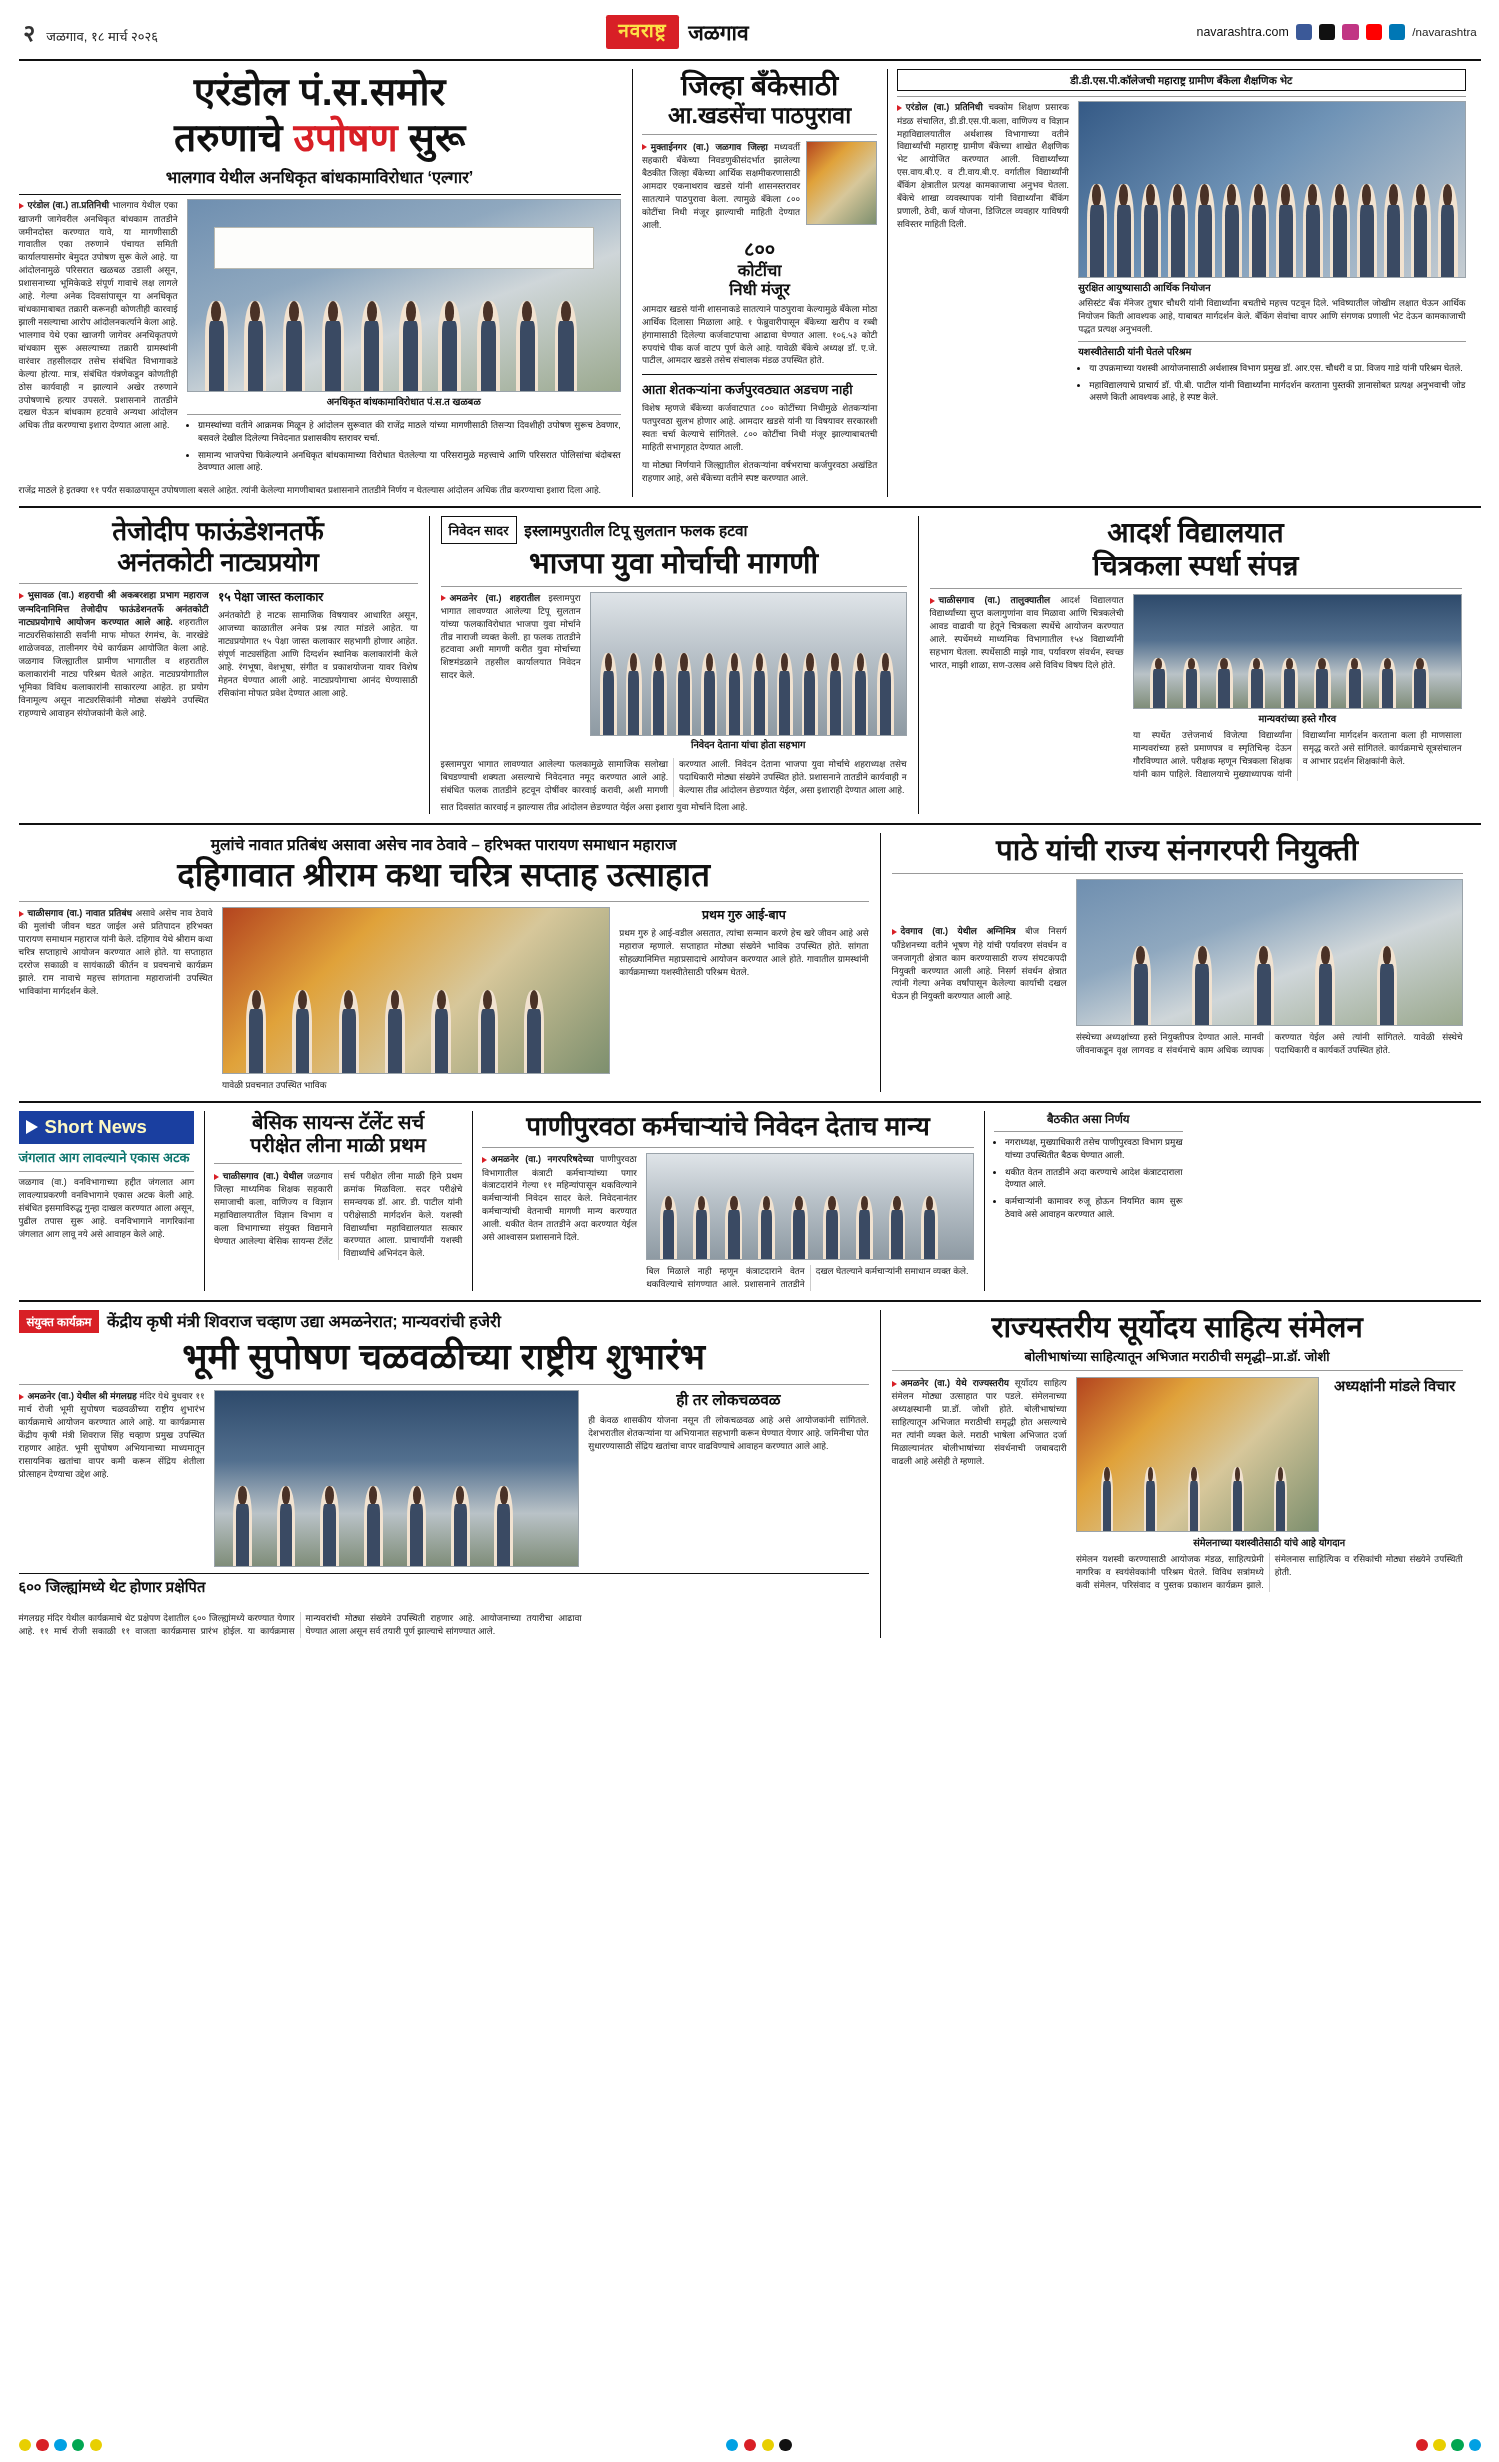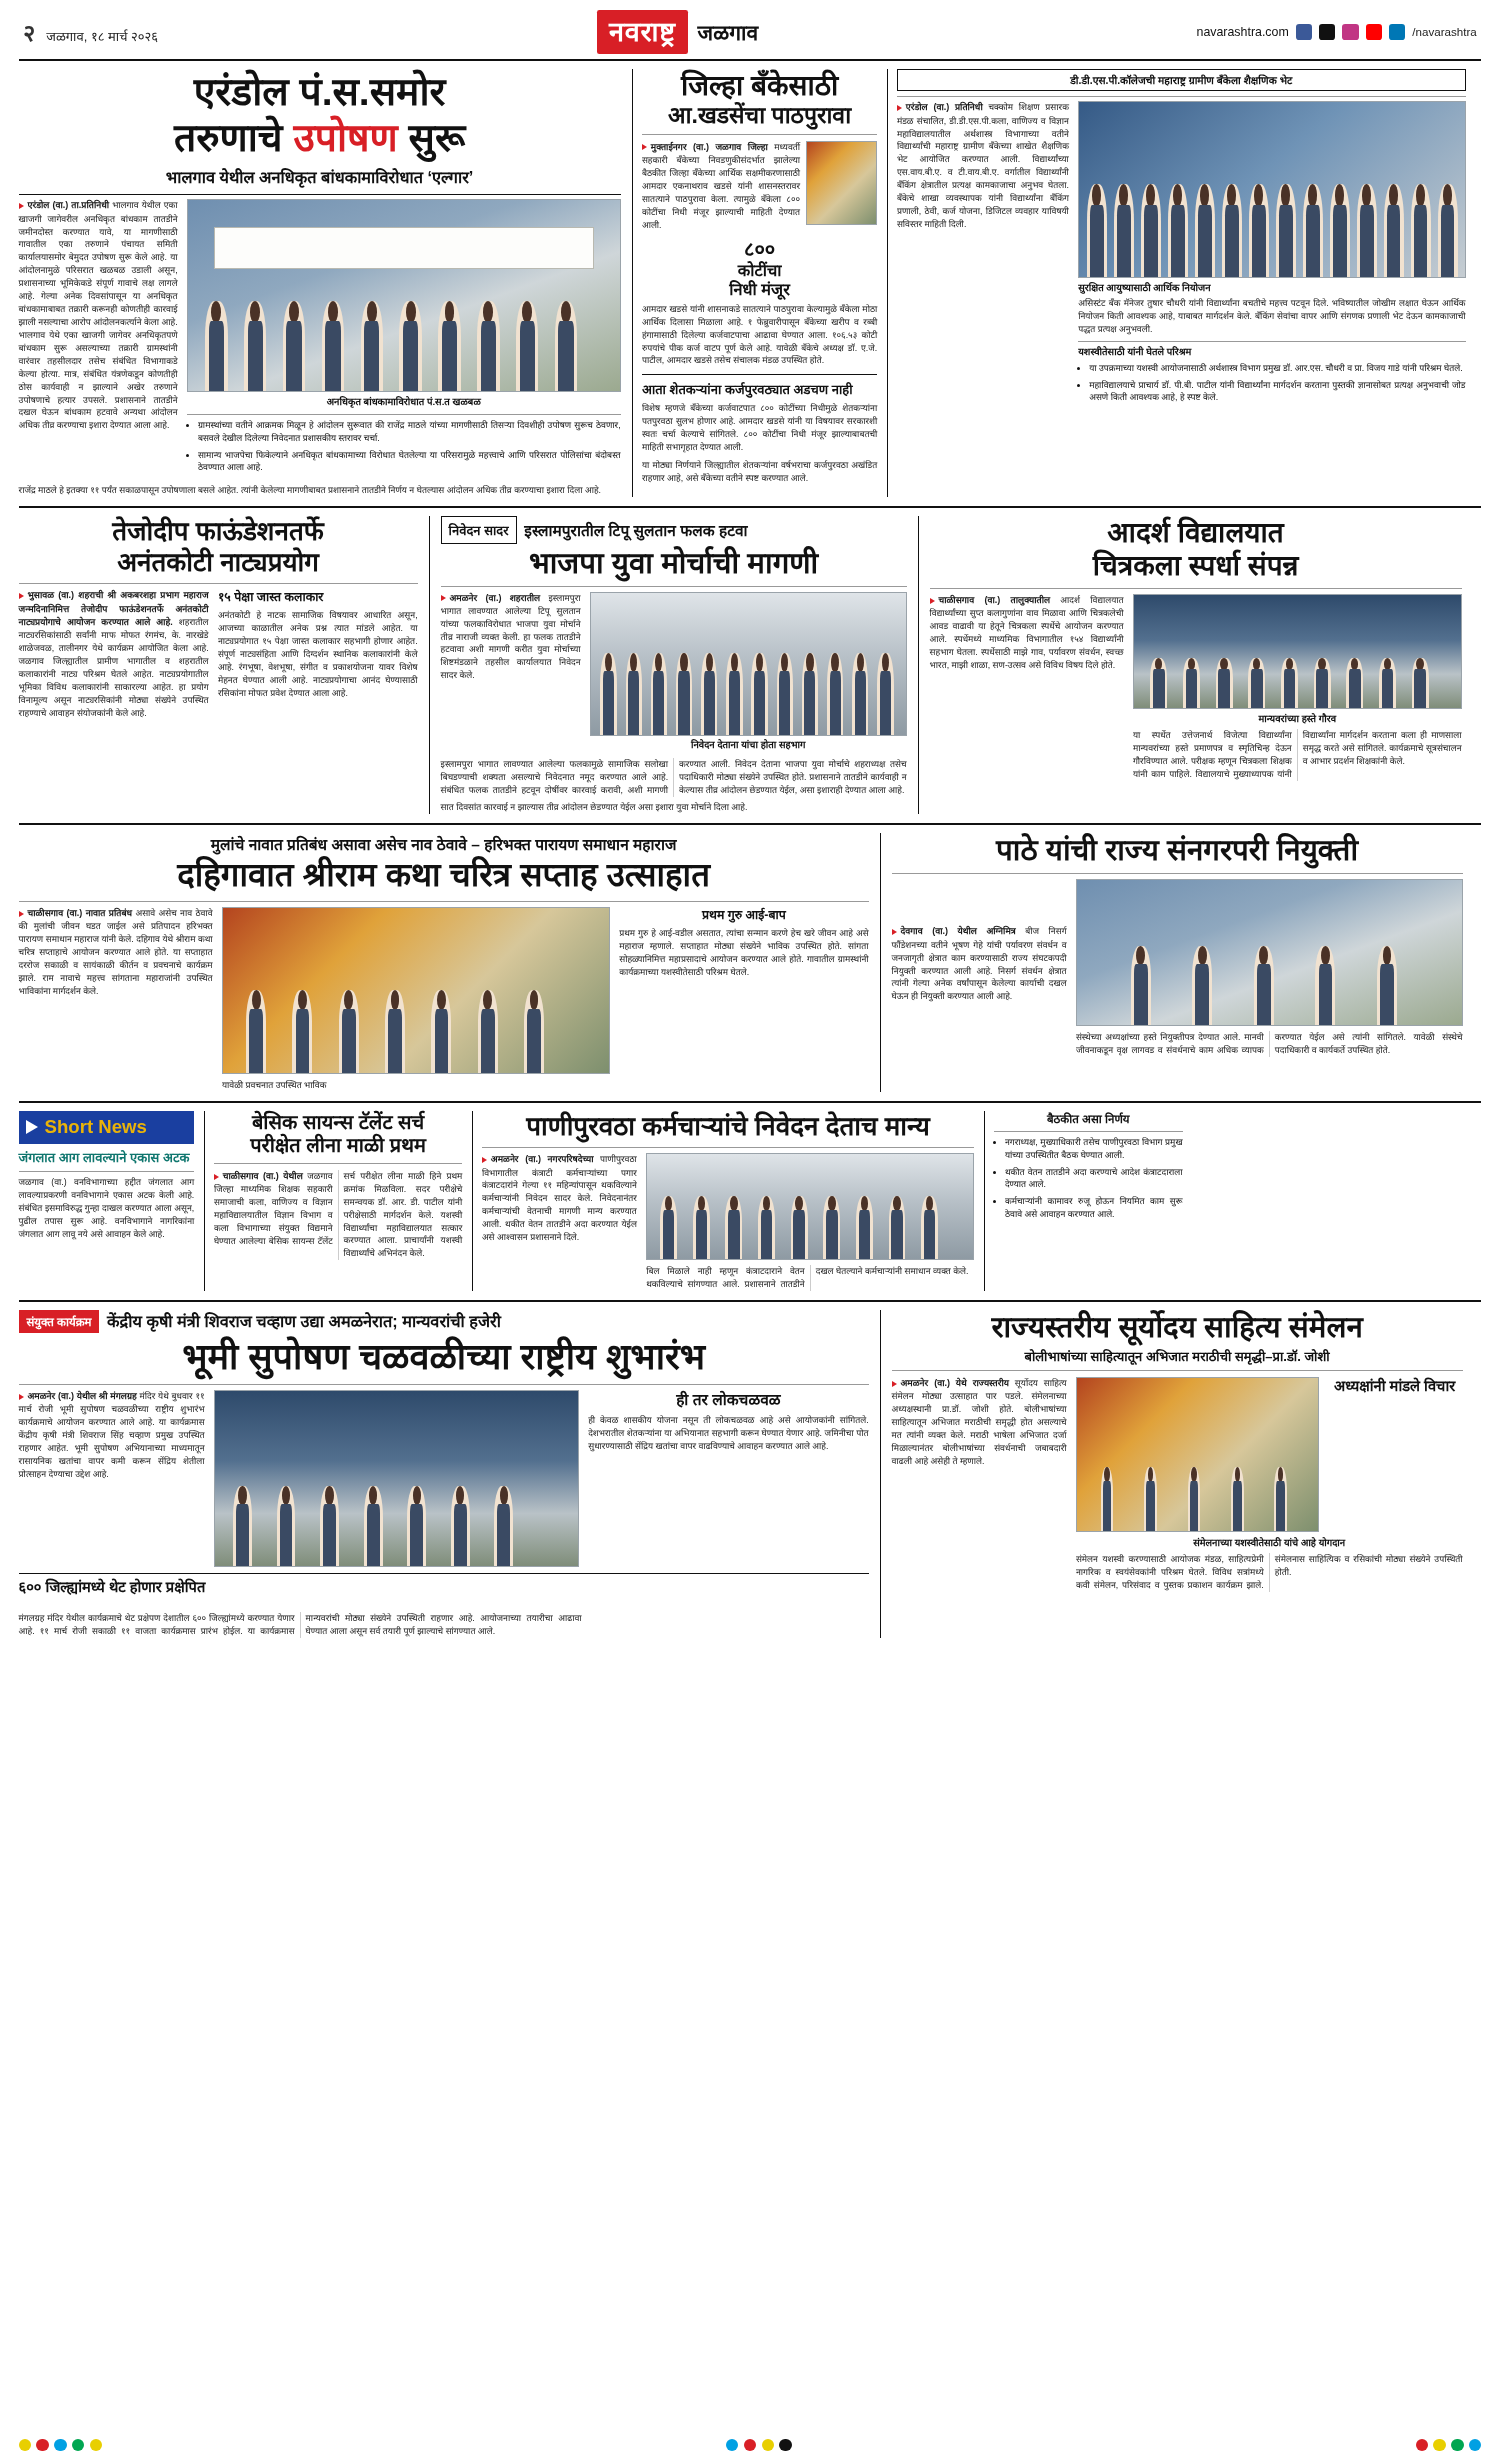--- a/index.html
+++ b/index.html
@@ -18,21 +18,21 @@
     display:flex; align-items:center; justify-content:space-between;
     padding:11px 4.7px 6.2px 4.7px;
     border-bottom:2.3px solid #111;
     height:61px;
   }
   .mh-left { display:flex; align-items:baseline; gap:11px; }
   .pgnum { font-size:23px; font-weight:bold; color:#333; }
   .mh-date { font-size:13px; color:#222; }
   .mh-center { display:flex; align-items:center; gap:9.3px; }
   .logo-box {
-    background:#d81f26; color:#ffffff; font-size:27px; font-weight:bold;
+    background:#d81f26; color:#fde047; font-size:19px; font-weight:bold;
     padding:2.3px 12.4px 5.4px 12.4px; border-radius:2.3px; letter-spacing:0.8px;
   }
   .edition { font-size:21px; font-weight:bold; color:#111; }
   .mh-right { display:flex; align-items:center; gap:7px; font-size:12.4px; color:#111; }
   .soc { width:16.3px; height:16.3px; border-radius:3.1px; display:inline-block; }
   .soc.fb{background:#3b5998;} .soc.x{background:#111;} .soc.ig{background:#c13584;}
   .soc.yt{background:#ff0000;} .soc.li{background:#0077b5;}
   .handle { font-size:11.6px; color:#222; }
 
   .hl { 
@@ -88,21 +88,21 @@
   }
 
   .box-outline { border:0.8px solid #111; }
   .kicker-bar {
     background:#d81f26; color:#fff; font-weight:bold; font-size:11.6px;
     padding:3.9px 7.8px; display:inline-block;
   }
   .red { color:#d81f26; }
   .short-news-hd {
     display:flex; align-items:center; gap:6.2px;
-    background:#1a3fa0; color:#eab308; padding:5.4px 7.8px; font-weight:bold; font-size:18.6px;
+    background:#1a3fa0; color:#fef9c3; padding:5.4px 7.8px; font-weight:bold; font-size:18.6px;
   }
   .arrow-ic {
     width:0;height:0;border-left:12.4px solid #fff;
     border-top:7.8px solid transparent;border-bottom:7.8px solid transparent;
   }
   ul.bl { margin:3.1px 0 0 0; padding-left:11px; font-size:8.8px; line-height:1.45; text-align:justify;}
   ul.bl li{ margin-bottom:3.9px; }
 
   .footer-dots { display:flex; gap:5.4px; align-items:center; }
   .fd { width:12.4px;height:12.4px;border-radius:50%; }

